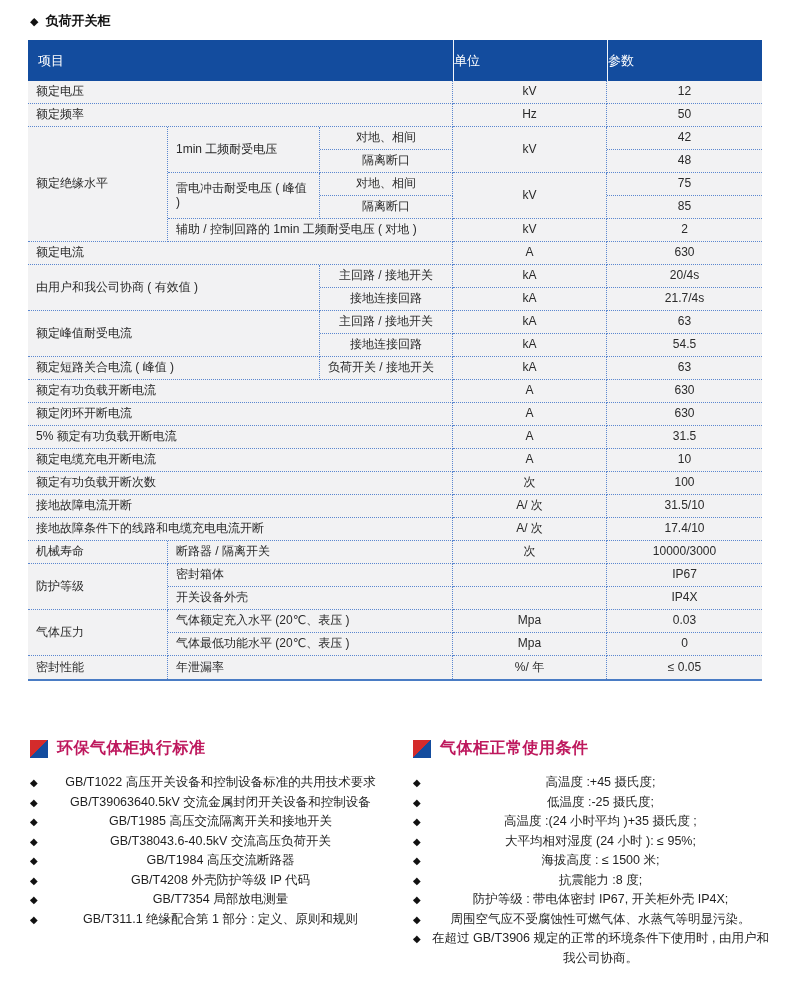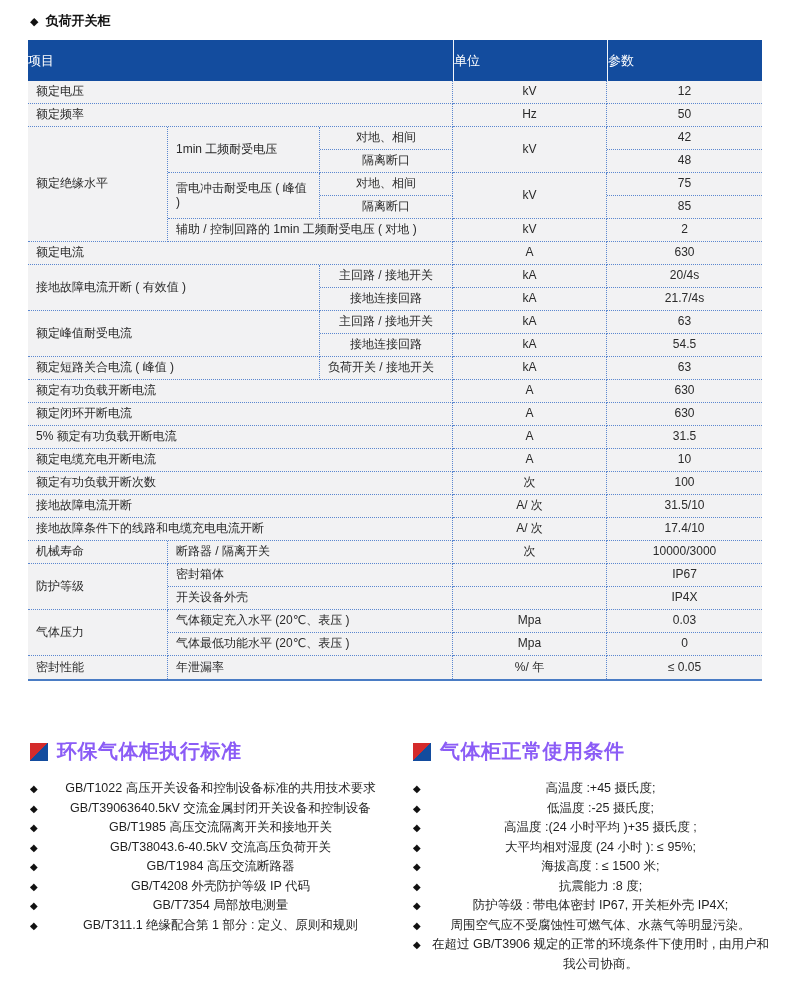--- a/index.html
+++ b/index.html
@@ -6,36 +6,36 @@
   html, body { width: 800px; background: #ffffff; font-family: "Liberation Sans", "DejaVu Sans", sans-serif; }
   body { height: 1003px; position: relative; overflow: hidden; color: #222; }
 
   
   .page-title { position: absolute; top: 12px; left: 30px; font-size: 13px; color: #111; font-weight: bold; display: flex; align-items: center; gap: 7px; }
   .page-title .dia { font-size: 11px; }
 
   
   .spec-table { position: absolute; top: 40px; left: 28px; width: 734px; border-collapse: separate; border-spacing: 0; table-layout: fixed; border-bottom: 2px solid #4a7cc4; }
   .spec-table thead th { background: #134c9e; color: #ffffff; height: 41px; font-size: 13px; font-weight: normal; }
-  .spec-table thead th.h-item { text-align: left; }
+  .spec-table thead th.h-item { text-align: left; padding-left: 10px; }
   .spec-table thead th + th { border-left: 1px solid rgba(255,255,255,0.95); text-align: left; }
   .spec-table td { background: #f2f2f3; height: 23px; font-size: 12px; color: #2a2a2a; padding: 2px 8px; border-right: 1px dotted #5b87cf; border-bottom: 1px dotted #5b87cf; vertical-align: middle; line-height: 1.15; }
   .spec-table td:last-child { border-right: none; }
   .spec-table tr:last-child td { border-bottom: none; }
   .spec-table td.label { text-align: left; }
   .spec-table td.sub-center { text-align: center; }
   .spec-table td.unit, .spec-table td.param { text-align: center; }
 
   
   .sections { position: absolute; top: 738px; left: 30px; width: 740px; display: flex; }
   .section { width: 368px; }
   .section + .section { margin-left: 20px; width: 362px; }
   .section-head { display: flex; align-items: center; gap: 9px; margin-bottom: 14px; }
   .flag-icon { width: 18px; height: 18px; background: linear-gradient(135deg, #d42b2b 49.5%, #134c9e 50%); flex: 0 0 auto; }
-  .section-title { font-size: 20px; font-weight: bold; color: #8b5cf6; letter-spacing: 0.5px; }
+  .section-title { font-size: 16px; font-weight: bold; color: #be185d; letter-spacing: 0.5px; }
   .bullet-list { list-style: none; }
   .bullet-list li { display: flex; align-items: flex-start; font-size: 12.5px; color: #1f1f1f; line-height: 19.5px; }
   .bullet-list .bullet { flex: 0 0 18px; font-size: 10px; line-height: 19.5px; color: #111; }
   .bullet-list .li-text { flex: 1; text-align: center; }
 </style>
 </head>
 <body>
 
 <div class="page-title">
   <span class="dia">◆</span>
@@ -93,21 +93,21 @@
         <td colspan="2" class="label">辅助 / 控制回路的 1min 工频耐受电压 ( 对地 )</td>
         <td class="unit">kV</td>
         <td class="param">2</td>
       </tr>
       <tr>
         <td colspan="3" class="label">额定电流</td>
         <td class="unit">A</td>
         <td class="param">630</td>
       </tr>
       <tr>
-        <td colspan="2" rowspan="2" class="label">接地故障电流开断 ( 有效值 )</td>
+        <td colspan="2" rowspan="2" class="label">由用户和我公司协商 ( 有效值 )</td>
         <td class="sub-center">主回路 / 接地开关</td>
         <td class="unit">kA</td>
         <td class="param">20/4s</td>
       </tr>
       <tr>
         <td class="sub-center">接地连接回路</td>
         <td class="unit">kA</td>
         <td class="param">21.7/4s</td>
       </tr>
       <tr>

